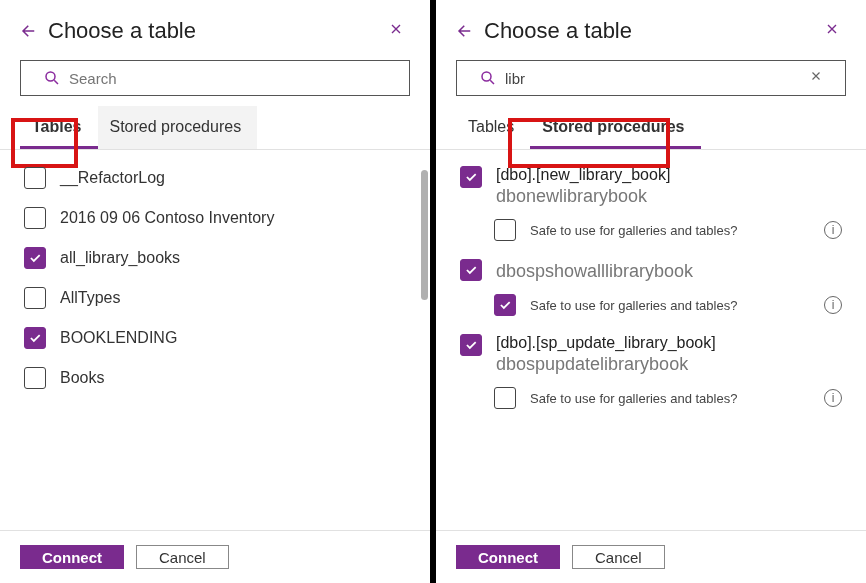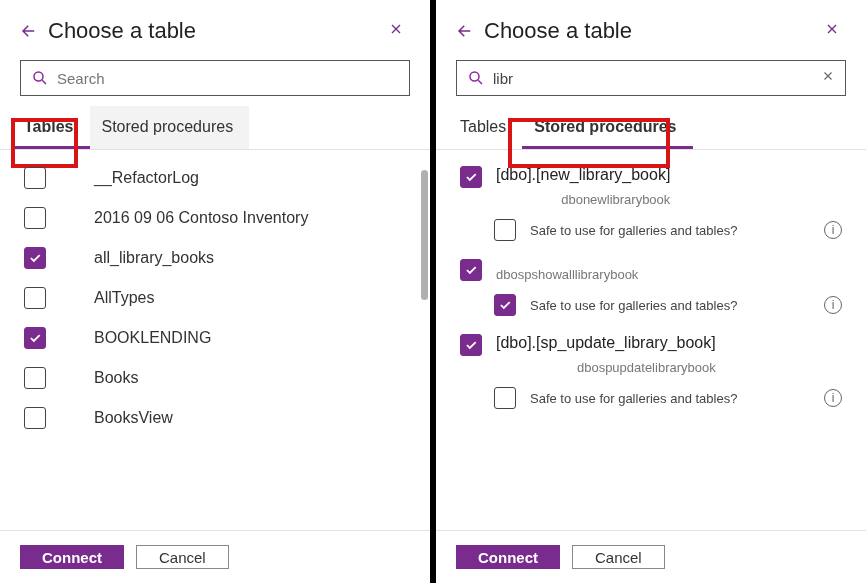--- a/index.html
+++ b/index.html
@@ -42,21 +42,21 @@
     color: #7a2b8e;
     font-size: 18px;
     padding: 2px 6px;
   }
   .searchbox {
     margin: 4px 20px 10px 20px;
     border: 1px solid #555;
     height: 36px;
     display: flex;
     align-items: center;
-    padding: 0 8px;
+    padding: 0 20px;
   }
   .searchbox .search-icon {
     color: #8a2a9e;
     margin: 0 6px 0 2px;
     display: inline-flex;
   }
   .searchbox input {
     border: none;
     outline: none;
     flex: 1;
@@ -65,21 +65,21 @@
     font-family: inherit;
   }
   .searchbox .clear-icon {
     color: #666;
     font-size: 16px;
     padding: 0 2px;
   }
   .tabrow {
     display: flex;
     border-bottom: 1px solid #e1e1e1;
-    padding: 0 12px;
+    padding: 0 20px;
     gap: 0;
   }
   .tab {
     padding: 12px 16px 10px 12px;
     font-size: 16px;
     color: #333;
     border-bottom: 3px solid transparent;
     background: transparent;
     cursor: pointer;
   }
@@ -119,30 +119,29 @@
   }
   .chk.checked {
     background: #7a2b8e;
     border-color: #7a2b8e;
     color: #fff;
   }
   .chk.checked svg { display: block; }
   .row-label {
     font-size: 16px;
     color: #333;
-    margin-left: 34px;
   }
   .sp-row {
     display: flex;
     align-items: flex-start;
     padding: 8px 24px 4px 24px;
     gap: 14px;
   }
   .sp-text .name { font-size: 16px; color: #222; }
-  .sp-text .sub { font-size: 13px; color: #777; margin-top: 8px; text-align: right; }
+  .sp-text .sub { font-size: 18px; color: #777; margin-top: 2px; }
   .safe-row {
     display: flex;
     align-items: center;
     padding: 8px 24px 10px 58px;
     gap: 14px;
   }
   .safe-label { font-size: 13px; color: #444; flex: 1; }
   .info-icon {
     width: 18px; height: 18px;
     border: 1.5px solid #666;
@@ -245,24 +244,20 @@
           <svg width="14" height="14" viewBox="0 0 24 24" fill="none" stroke="white" stroke-width="3">
             <path d="M5 12l5 5L20 7"></path>
           </svg>
         </span>
         <span class="row-label">BOOKLENDING</span>
       </div>
       <div class="row">
         <span class="chk"></span>
         <span class="row-label">Books</span>
       </div>
-      <div class="row">
-        <span class="chk"></span>
-        <span class="row-label">BooksView</span>
-      </div>
     </div>
 
   <div class="scroll-thumb"></div>
 
   <div class="footer">
     <button class="btn primary">Connect</button>
     <button class="btn secondary">Cancel</button>
   </div>
 </div>
 

